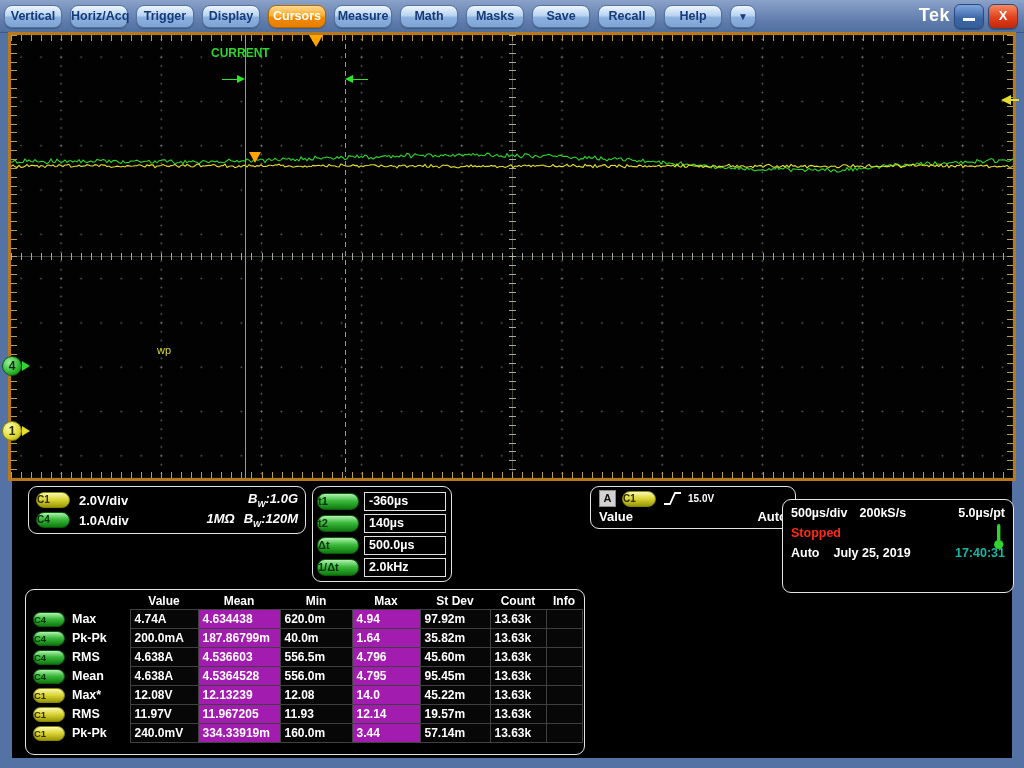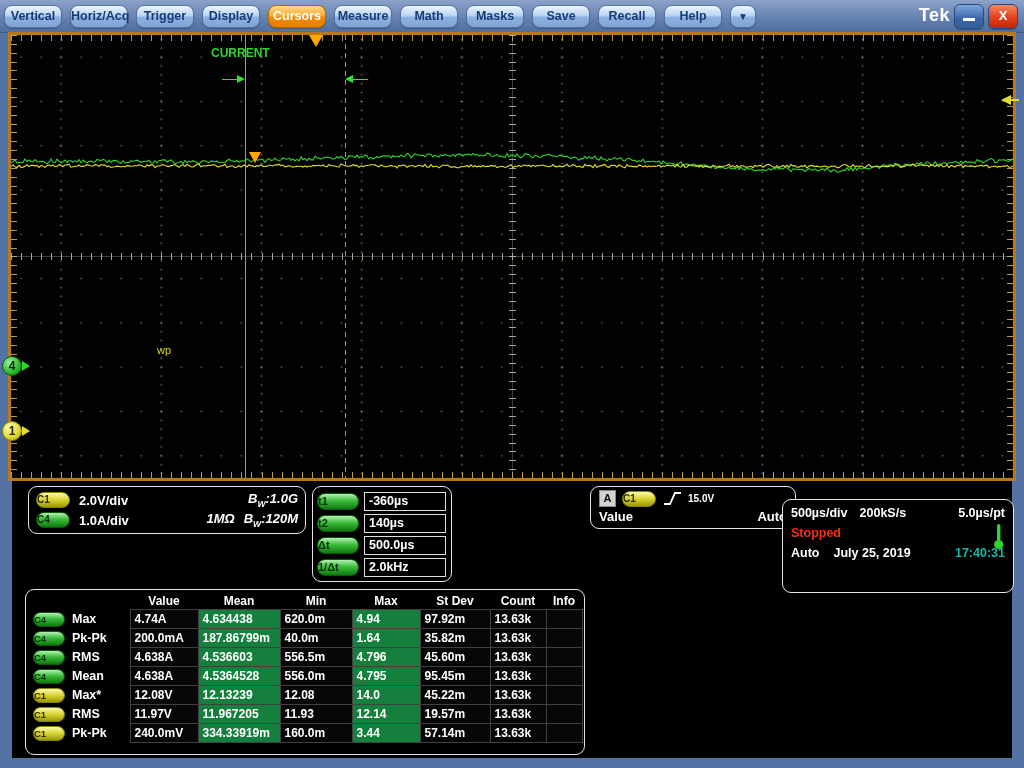--- a/index.html
+++ b/index.html
@@ -159,21 +159,21 @@
   table.meas th{
     font-size:12px;color:#fff;text-align:center;font-weight:bold;
     height:17px;padding:0;border:none;
   }
   table.meas td{
     font-size:12px;color:#fff;height:18px;padding:0 4px;
     border:1px solid #404040;background:#070707;
     overflow:hidden;white-space:nowrap;
   }
   table.meas td.lbl{border:none;background:transparent;padding:0;}
-  table.meas td.lite{background:#15803d;margin-left:12px;}
+  table.meas td.lite{background:#a21caf;margin-left:12px;}
   .mpill{width:30px;height:13px;line-height:13px;font-size:9.5px;margin:0 7px 0 2px;vertical-align:middle;}
   .mname{vertical-align:middle;font-size:12.5px;}
 </style>
 </head>
 <body>
 
 <div class="menubar">
   <button class="menu-btn w">Vertical</button>
   <button class="menu-btn w">Horiz/Acq</button>
   <button class="menu-btn w">Trigger</button>

